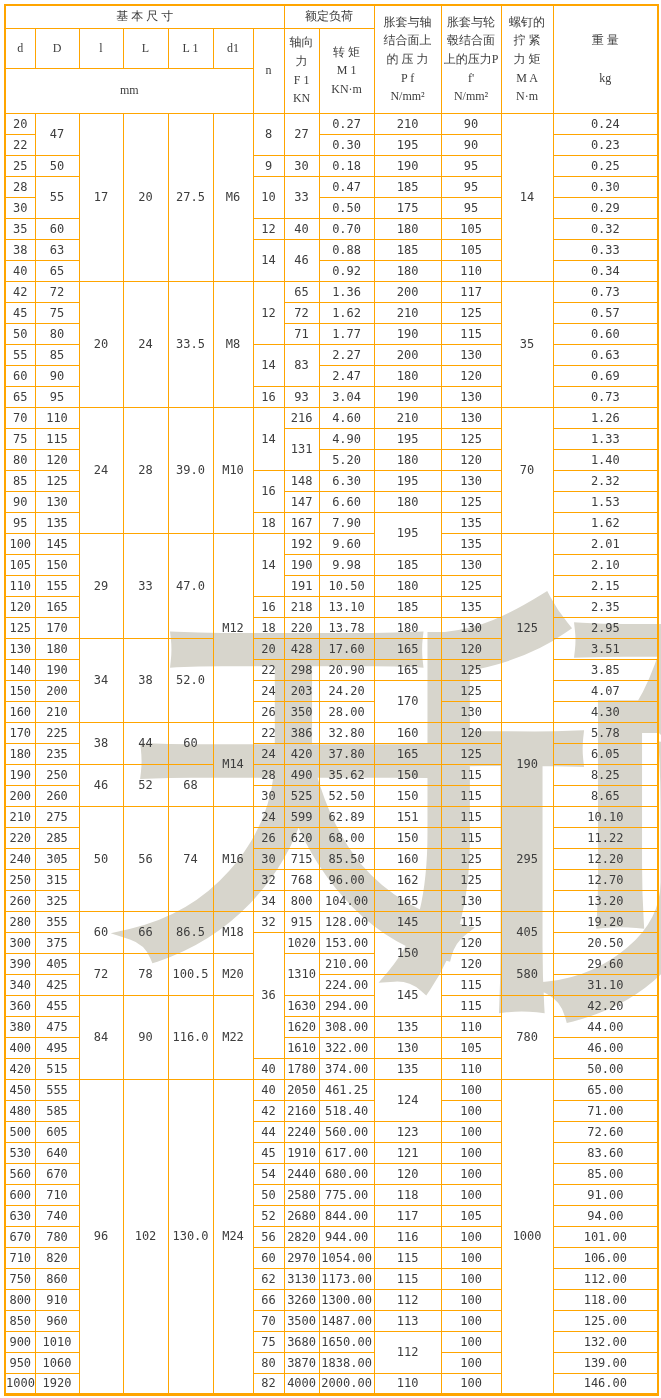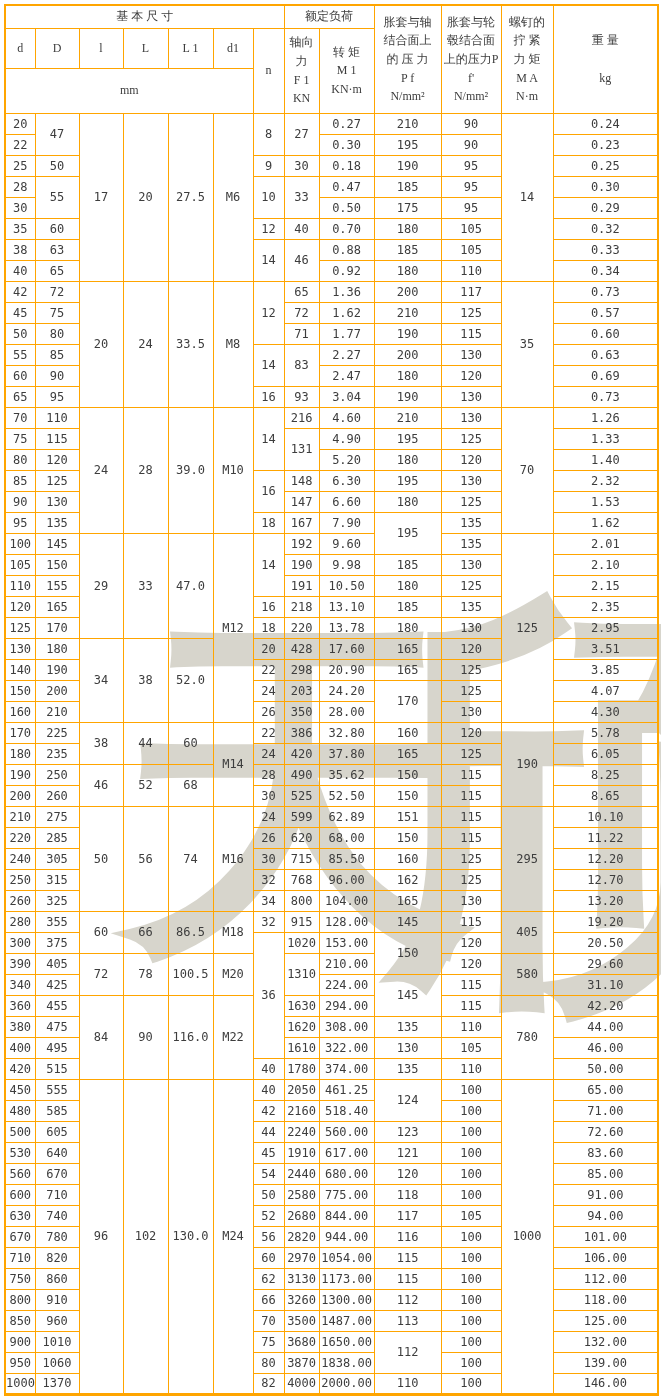--- a/index.html
+++ b/index.html
@@ -740,21 +740,21 @@
         <td data-name="data-cell">950</td>
         <td data-name="data-cell">1060</td>
         <td data-name="data-cell">80</td>
         <td data-name="data-cell">3870</td>
         <td data-name="data-cell">1838.00</td>
         <td data-name="data-cell">100</td>
         <td data-name="data-cell">139.00</td>
       </tr>
       <tr data-name="table-row">
         <td data-name="data-cell">1000</td>
-        <td data-name="data-cell">1370</td>
+        <td data-name="data-cell">1920</td>
         <td data-name="data-cell">82</td>
         <td data-name="data-cell">4000</td>
         <td data-name="data-cell">2000.00</td>
         <td data-name="data-cell">110</td>
         <td data-name="data-cell">100</td>
         <td data-name="data-cell">146.00</td>
       </tr>
     </tbody>
 </table>
 

